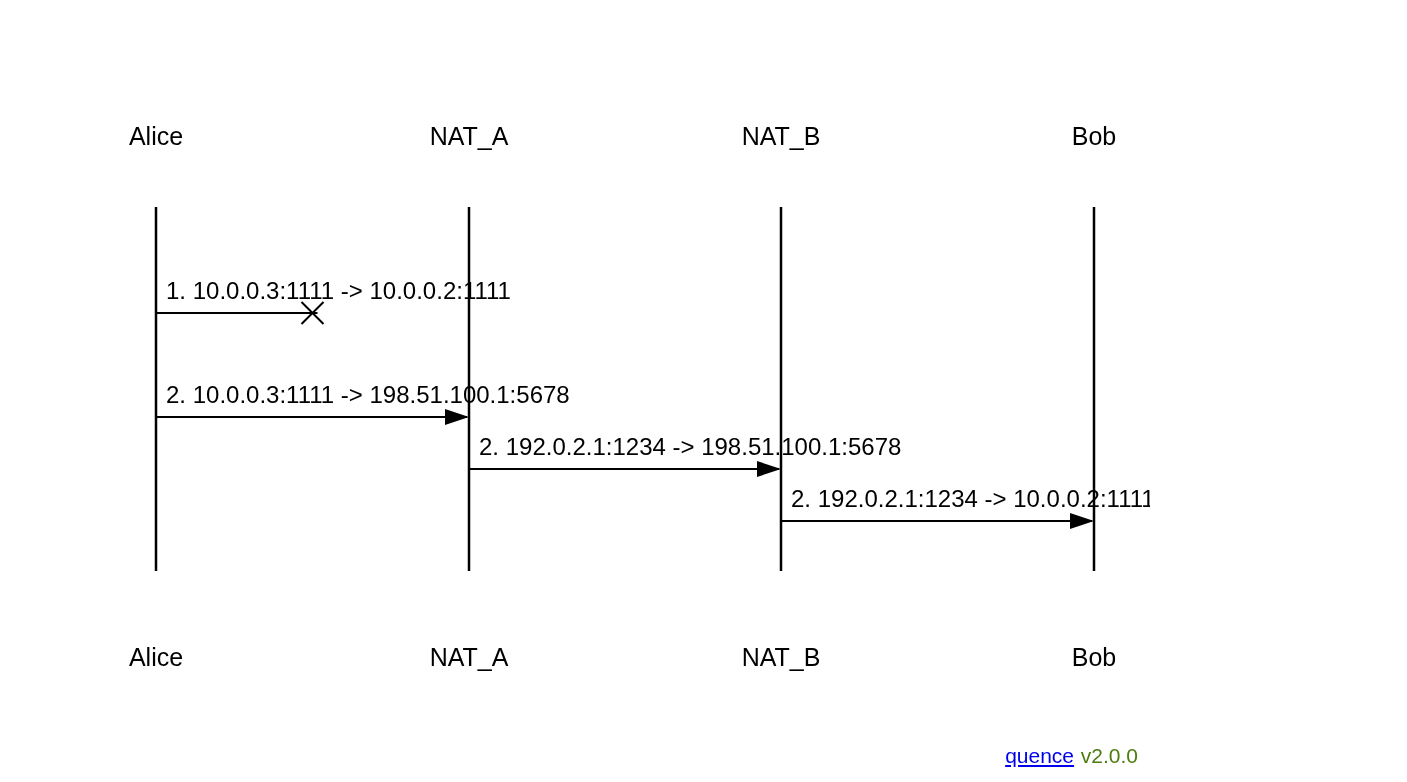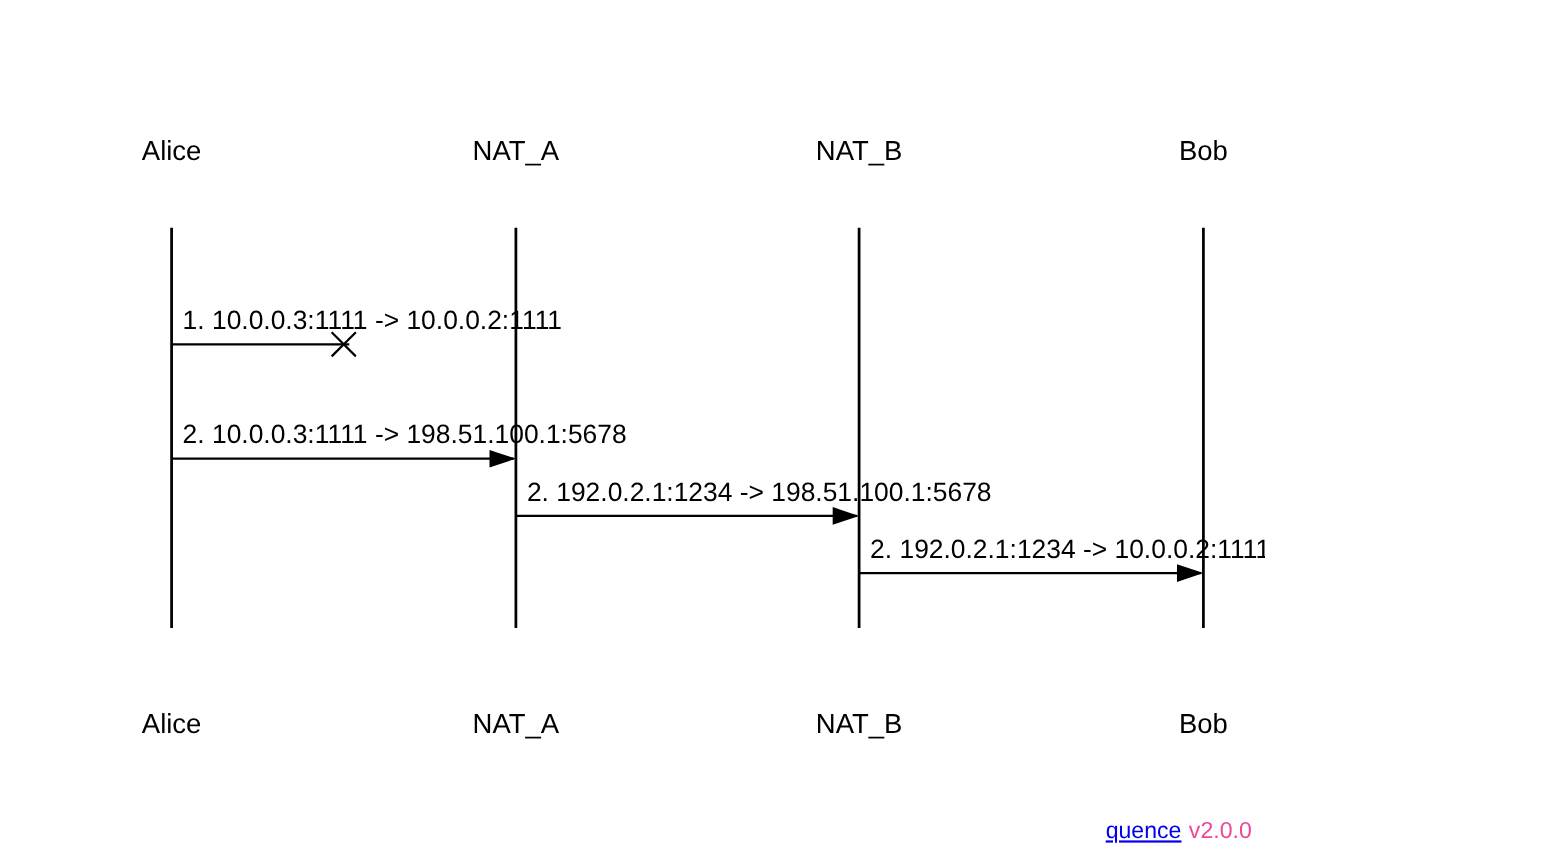--- a/index.html
+++ b/index.html
@@ -29,21 +29,21 @@
     right: 12px;
     bottom: 14px;
     font-size: 21px;
     color: #000000;
     white-space: nowrap;
   }
   .footer a {
   }
   .footer .version {
     margin-left: 0.32em;
-    color: #ec4899;
+    color: #4d7c0f;
   }
 </style>
 </head>
 <body style="background: rgb(255, 255, 255);">
 
 <div class="canvas">
   <svg id="diagram-svg" width="1407" height="782" viewBox="0 0 1407 782">
       <text x="156" y="145" text-anchor="middle" font-size="25" fill="#000000">Alice</text>
       <line x1="156" y1="207" x2="156" y2="571" stroke="#000000" stroke-width="2.5"></line>
       <text x="156" y="666" text-anchor="middle" font-size="25" fill="#000000">Alice</text>

